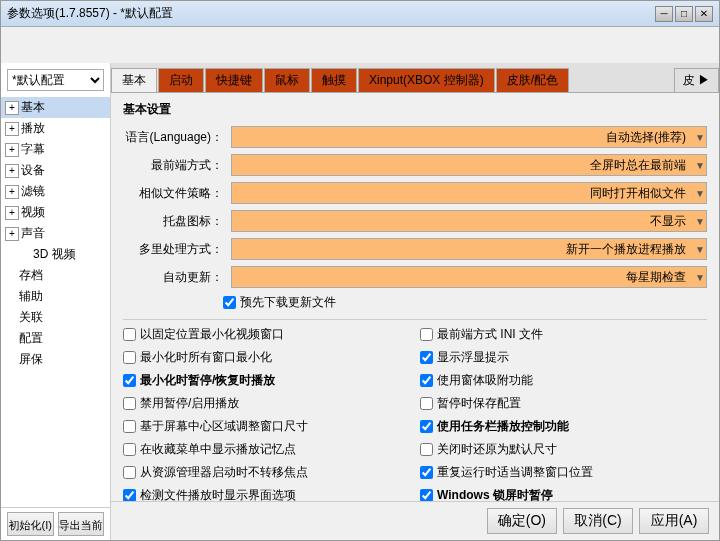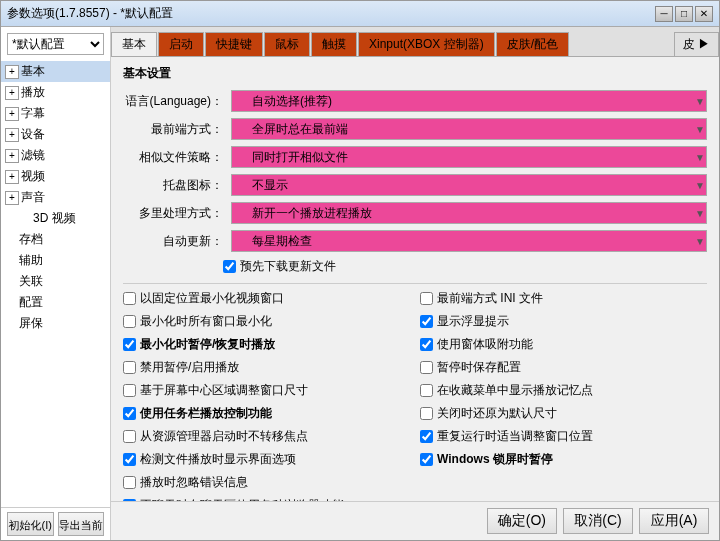--- a/index.html
+++ b/index.html
@@ -15,20 +15,21 @@
       overflow: hidden;
     }
     .window {
       width: 720px;
       height: 541px;
       background: #f0f0f0;
       border: 1px solid #999;
       display: flex;
       flex-direction: column;
       box-shadow: 2px 2px 8px rgba(0,0,0,0.3);
+      gap: 36px;
     }
     .title-bar {
       background: linear-gradient(to bottom, #dce9f7, #c5d9f0);
       height: 26px;
       display: flex;
       align-items: center;
       justify-content: space-between;
       padding: 0 6px;
       border-bottom: 1px solid #aaa;
       flex-shrink: 0;
@@ -188,25 +189,26 @@
       text-align: right;
       width: 100px;
       margin-right: 8px;
       font-size: 12px;
       flex-shrink: 0;
     }
     .form-select {
       width: 100%;
       height: 22px;
       border: 1px solid #aaa;
-      background: #ec4899;
+      background: #fdba74;
       font-size: 12px;
       appearance: none;
       padding: 0 20px 0 20px;
       cursor: pointer;
+      text-align: right;
     }
     .select-wrapper {
       flex: 1;
       position: relative;
     }
     .select-arrow {
       position: absolute;
       right: 2px;
       top: 50%;
       transform: translateY(-50%);
@@ -428,26 +430,26 @@
             </div>
             <div class="checkbox-row">
               <input type="checkbox" style="">
               <label class="checkbox-label">暂停时保存配置</label>
             </div>
             <div class="checkbox-row">
               <input type="checkbox" style="">
               <label class="checkbox-label">基于屏幕中心区域调整窗口尺寸</label>
             </div>
             <div class="checkbox-row">
+              <input type="checkbox" checked="" style="">
+              <label class="checkbox-label bold">使用任务栏播放控制功能</label>
+            </div>
+            <div class="checkbox-row">
               <input type="checkbox" style="">
               <label class="checkbox-label">在收藏菜单中显示播放记忆点</label>
-            </div>
-            <div class="checkbox-row">
-              <input type="checkbox" checked="" style="">
-              <label class="checkbox-label bold">使用任务栏播放控制功能</label>
             </div>
             <div class="checkbox-row">
               <input type="checkbox" style="">
               <label class="checkbox-label">关闭时还原为默认尺寸</label>
             </div>
             <div class="checkbox-row">
               <input type="checkbox" style="">
               <label class="checkbox-label">从资源管理器启动时不转移焦点</label>
             </div>
             <div class="checkbox-row">

